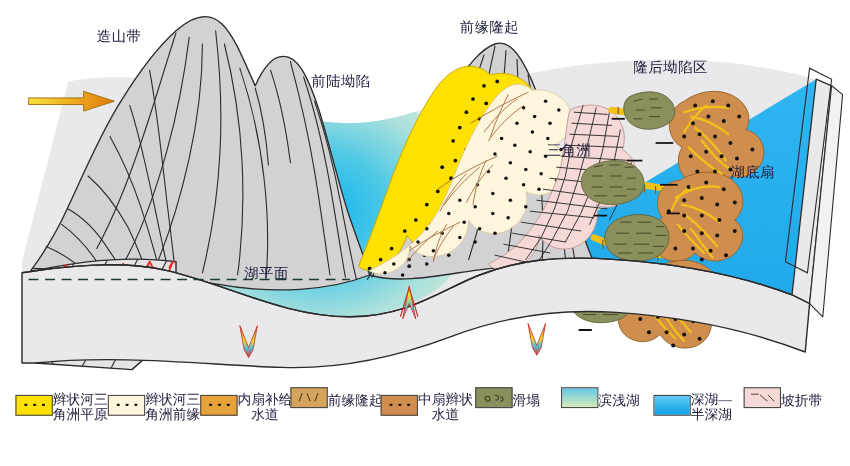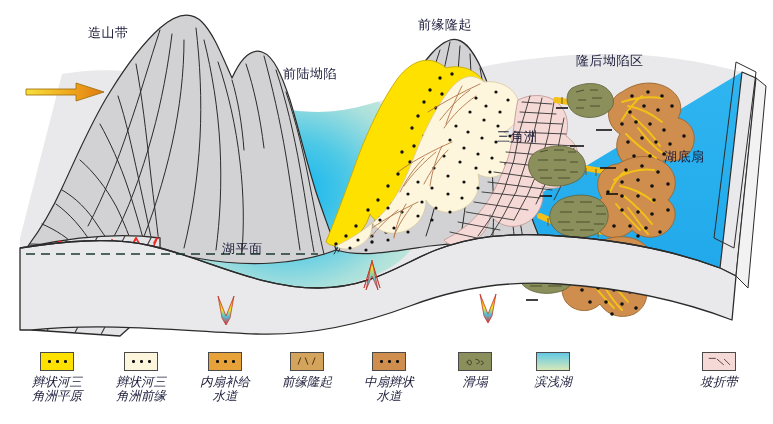--- a/index.html
+++ b/index.html
@@ -18,21 +18,21 @@
     font-size:13px;color:#1b1b3a;white-space:nowrap;
     letter-spacing:.5px;
   }
 
   
   #legend{
     position:absolute;left:0;top:352px;width:773px;height:72px;
   }
   .leg-item{
     position:absolute;top:0;width:86px;
-    display:flex;flex-direction:column;align-items:center;font-style:italic;
+    display:flex;flex-direction:row;align-items:center;
   }
   .leg-swatch{
     width:34px;height:19px;border:1px solid #4a4a4a;box-sizing:border-box;
     position:relative;overflow:hidden;
   }
   .leg-text{
     margin-top:4px;text-align:center;line-height:14px;
     font-size:12.5px;color:#1b1b3a;
     font-family:"Liberation Serif","DejaVu Serif",serif;
     white-space:pre-line;
@@ -644,20 +644,25 @@
         </svg>
       </div>
       <div class="leg-text">滑塌</div>
     </div>
 
     <div class="leg-item" style="left:510px;">
       <div class="leg-swatch" style="background:linear-gradient(180deg,#63c9e6 0%,#d6e9b8 100%);"></div>
       <div class="leg-text">滨浅湖</div>
     </div>
 
+    <div class="leg-item" style="left:594px;">
+      <div class="leg-swatch" style="background:linear-gradient(180deg,#5ec9f3 0%,#0fa3e8 100%);"></div>
+      <div class="leg-text">深湖—
+半深湖</div>
+    </div>
 
     <div class="leg-item" style="left:676px;">
       <div class="leg-swatch" style="background:#f5d9d6;">
         <svg viewBox="0 0 34 19" width="32" height="17" style="position:absolute;left:0;top:0;">
           <g stroke="#4a3a38" stroke-width="1" fill="none" stroke-linecap="round">
             <path d="M6,6 L13,6"></path>
               <path d="M15,7 L22,13"></path>
               <path d="M23,7 L29,13"></path>
           </g>
         </svg>

